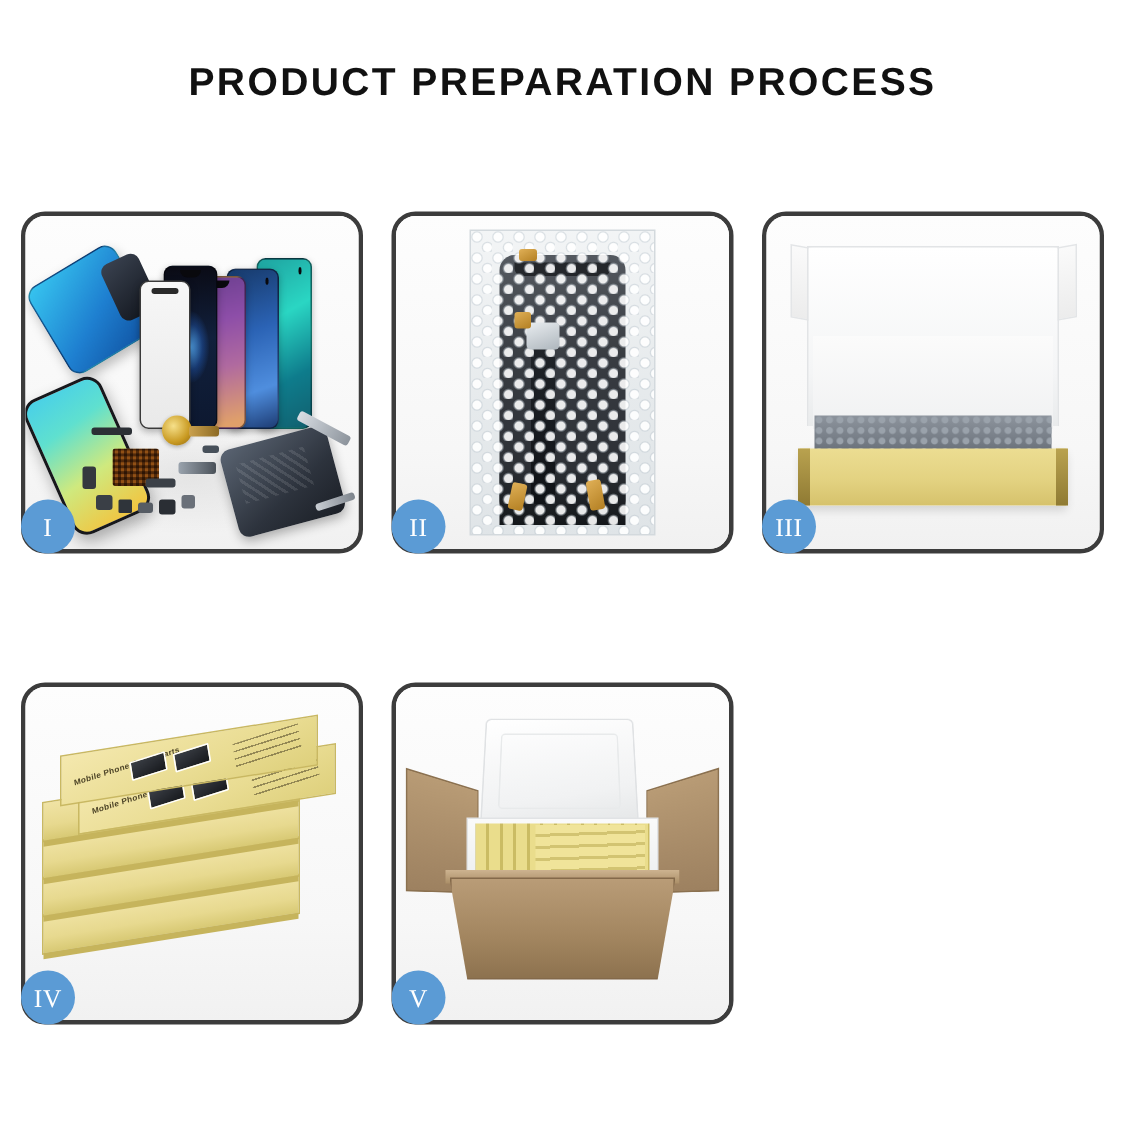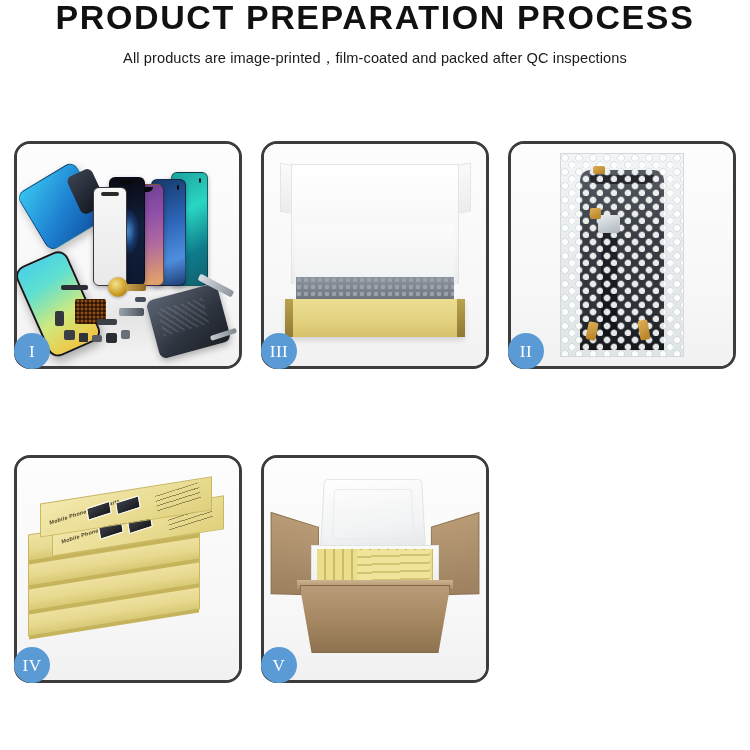--- a/index.html
+++ b/index.html
@@ -8,22 +8,22 @@
     width: 750px; height: 750px;
     background: #ffffff;
     font-family: "Liberation Sans", sans-serif;
     overflow: hidden;
   }
   #page { position: relative; width: 750px; height: 750px; background: #fff; }
 
   
   .header { position: absolute; left: 0; top: 0; width: 750px; text-align: center; }
   .title {
-    margin: 0; 
-    font-size: 34px; font-weight: 700; letter-spacing: 1.6px;
+    margin: 0; padding-top: 41px;
+    font-size: 26px; font-weight: 700; letter-spacing: 1.6px;
     color: #111; line-height: 1.05; white-space: nowrap;
   }
   .subtitle {
     margin: 0; padding-top: 13px;
     font-size: 14.6px; font-weight: 400; color: #1a1a1a;
     letter-spacing: 0.1px; white-space: nowrap;
   }
 
   
   .grid {
@@ -361,21 +361,20 @@
     background: radial-gradient(ellipse at 50% 50%, rgba(0,0,0,.12), rgba(0,0,0,0) 72%);
   }
 </style>
 </head>
 <body>
 
 <div id="page">
 
   <div class="header">
     <h1 class="title">PRODUCT PREPARATION PROCESS</h1>
-    <p class="subtitle">All products are image-printed，film-coated and packed after QC inspections</p>
   </div>
 
   <div class="grid">
 
     <div class="panel p1">
       <div class="panel-inner">
         <div class="shadowfloor"></div>
         <div class="tilted-blue"></div>
         <div class="phone-fan">
           <div class="ph f5">
@@ -406,49 +405,49 @@
         <div class="flex-strip s9"></div>
         <div class="flex-strip s10"></div>
         <div class="flex-strip s11"></div>
         <div class="back-cover"></div>
         <div class="tool-tip"></div>
         <div class="tweezer"></div>
       </div>
       <div class="badge">I</div>
     </div>
 
-    <div class="panel p3">
-      <div class="panel-inner">
-        <div class="lid-flapL"></div>
-        <div class="lid-flapR"></div>
-        <div class="lid"></div>
-        <div class="foam"></div>
-        <div class="bubblefill"></div>
-        <div class="base-endL"></div>
-        <div class="base-endR"></div>
-        <div class="base"></div>
-      </div>
-      <div class="badge">III</div>
-    </div>
-
     <div class="panel p2">
       <div class="panel-inner">
         <div class="bagwrap">
           <div class="part"></div>
           <div class="darkbase"></div>
           <div class="connector"></div>
           <div class="cable"></div>
           <div class="tape t1"></div>
           <div class="tape t2"></div>
           <div class="tape t3"></div>
           <div class="tape t4"></div>
           <div class="bubbles"></div>
         </div>
       </div>
       <div class="badge">II</div>
+    </div>
+
+    <div class="panel p3">
+      <div class="panel-inner">
+        <div class="lid-flapL"></div>
+        <div class="lid-flapR"></div>
+        <div class="lid"></div>
+        <div class="foam"></div>
+        <div class="bubblefill"></div>
+        <div class="base-endL"></div>
+        <div class="base-endR"></div>
+        <div class="base"></div>
+      </div>
+      <div class="badge">III</div>
     </div>
 
     <div class="panel p4">
       <div class="panel-inner">
         <div class="stack">
           <div class="sb b1"></div>
           <div class="sb b2"></div>
           <div class="sb b3"></div>
           <div class="sb b4"></div>
           <div class="sb-top2">

